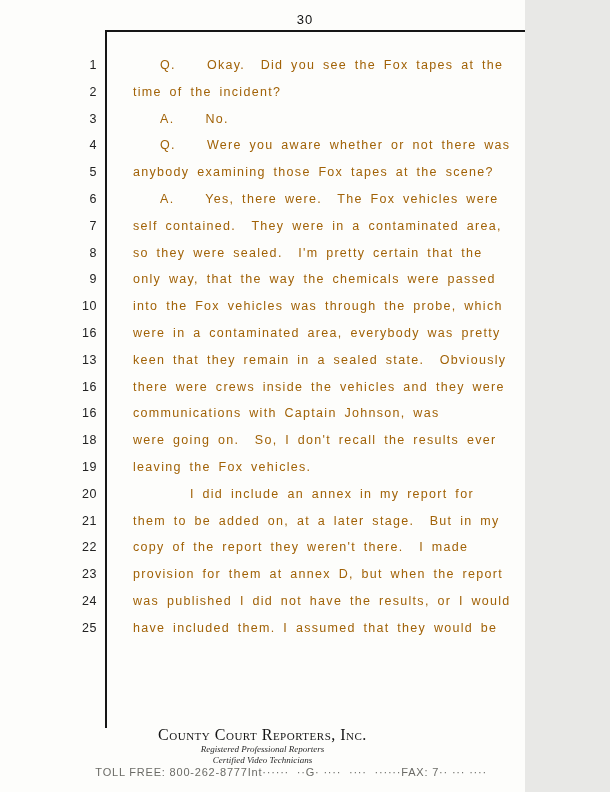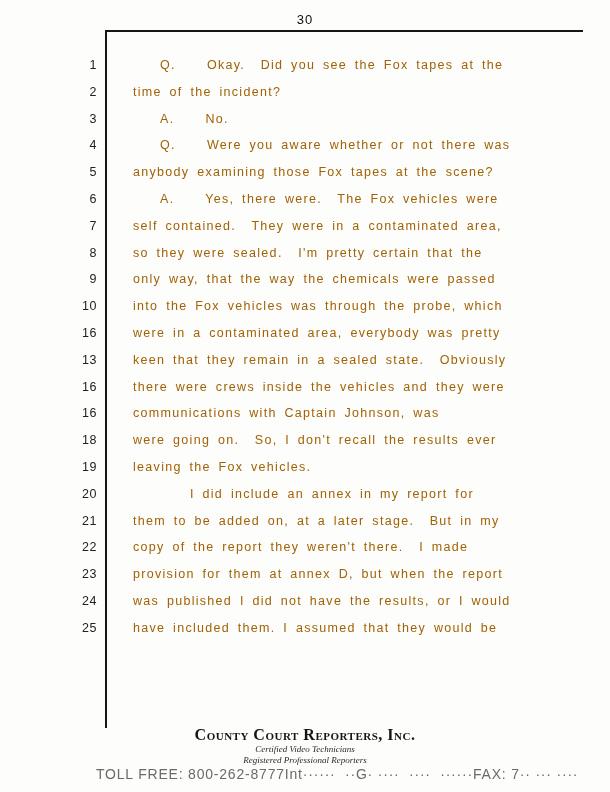--- a/index.html
+++ b/index.html
@@ -1,18 +1,18 @@
 <!DOCTYPE html>
 <html><head>
 <meta charset="utf-8">
 <style>
   html,body { margin:0; padding:0; background:#e8e8e6; }
   .page {
     position:relative;
-    width:610px; height:792px;
+    width:525px; height:792px;
     background:#fdfdfb;
     overflow:hidden;
     font-family:"Liberation Sans", sans-serif;
     color:#1e1e1e;
   }
   
   .border-left {
     position:absolute; left:105px; top:30px;
     width:2px; height:698px; background:#161616;
   }
@@ -49,40 +49,39 @@
   .indent-1 .txt { padding-left:63px; }
   .indent-2 .txt { padding-left:93px; }
   
   .footer {
     position:absolute; top:726px; left:0; right:0;
     text-align:center;
   }
   .company {
     font-family:"Liberation Serif", serif;
     font-variant:small-caps;
-    font-weight:700;
+    font-weight:400;
     font-size:16px;
     letter-spacing:0.5px;
     color:#141414;
   }
   .tagline {
     font-family:"Liberation Serif", serif;
     font-style:italic;
     font-size:9px;
     color:#2a2a2a;
     line-height:11px;
   }
   .contact-line {
     position:absolute; top:766px; left:68px; right:38px;
-    display:flex; justify-content:space-between;
-    font-size:14px; letter-spacing:0.8px;
+    display:flex; justify-content:flex-end;
+    font-size:11px; letter-spacing:0.8px;
     color:#6b6b66;
     filter:blur(0.5px);
     white-space:pre;
-    margin-left:28px;
   }
 </style>
 </head>
 <body>
 
 <div class="page">
 
   <div class="page-number">30</div>
 
   <div class="border-top"></div>
@@ -174,22 +173,22 @@
         <span class="txt">was published I did not have the results, or I would</span>
       </div>
       <div class="row indent-0">
         <span class="num">25</span>
         <span class="txt">have included them. I assumed that they would be</span>
       </div>
     </div>
 
   <div class="footer">
     <div class="company">County Court Reporters, Inc.</div>
+    <div class="tagline">Registered Professional Reporters</div>
     <div class="tagline">Certified Video Technicians</div>
-    <div class="tagline">Registered Professional Reporters</div>
   </div>
 
   <div class="contact-line">
     <span>TOLL FREE: 800-262-8777</span>
     <span>Int······  ··G· ····  ····  ······</span>
     <span>FAX: 7·· ··· ····</span>
   </div>
 
 </div>
 

